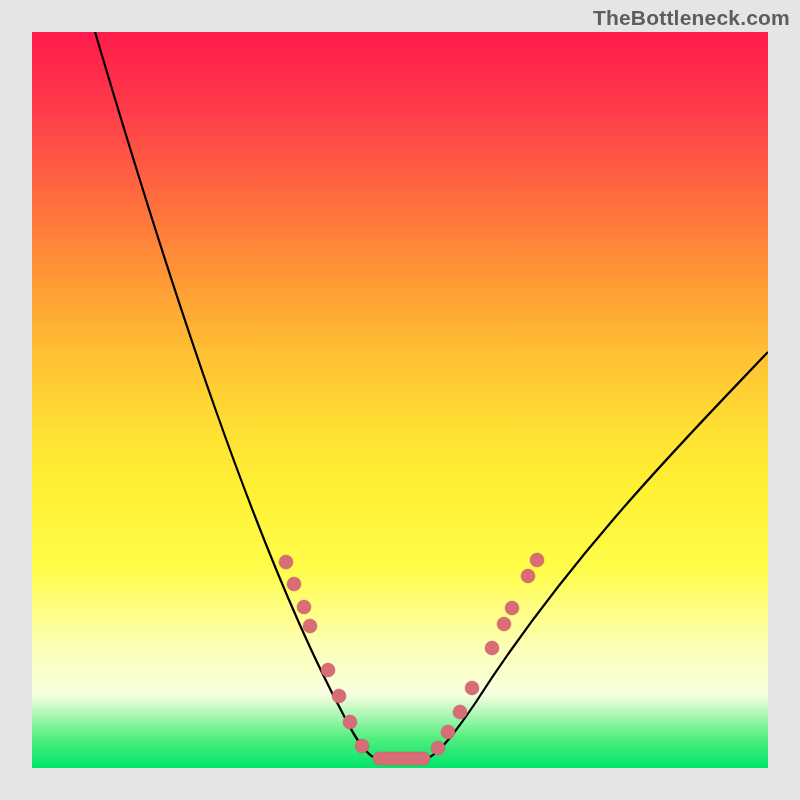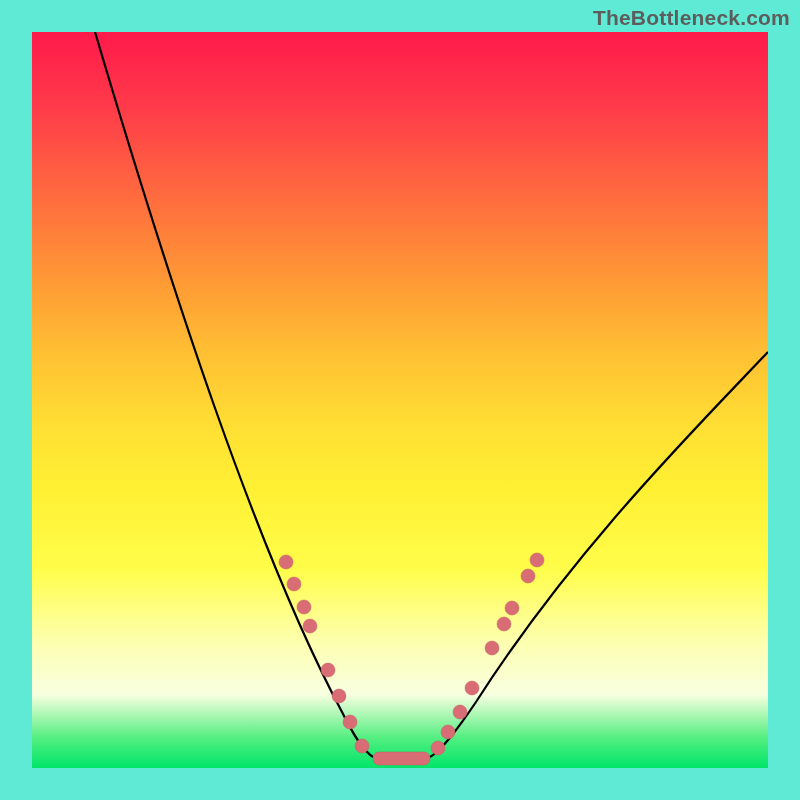--- a/index.html
+++ b/index.html
@@ -9,21 +9,21 @@
     height: 800px;
     background: #000;
     overflow: hidden;
   }
   .frame {
     position: absolute;
     left: 0;
     top: 0;
     width: 800px;
     height: 800px;
-    background: #5eead4;
+    background: #e5e5e5;
   }
   .plot {
     position: absolute;
     left: 32px;
     top: 32px;
     width: 736px;
     height: 736px;
     background: linear-gradient(to bottom,
       #ff1a4b 0%,
       #ff3a4a 10%,

